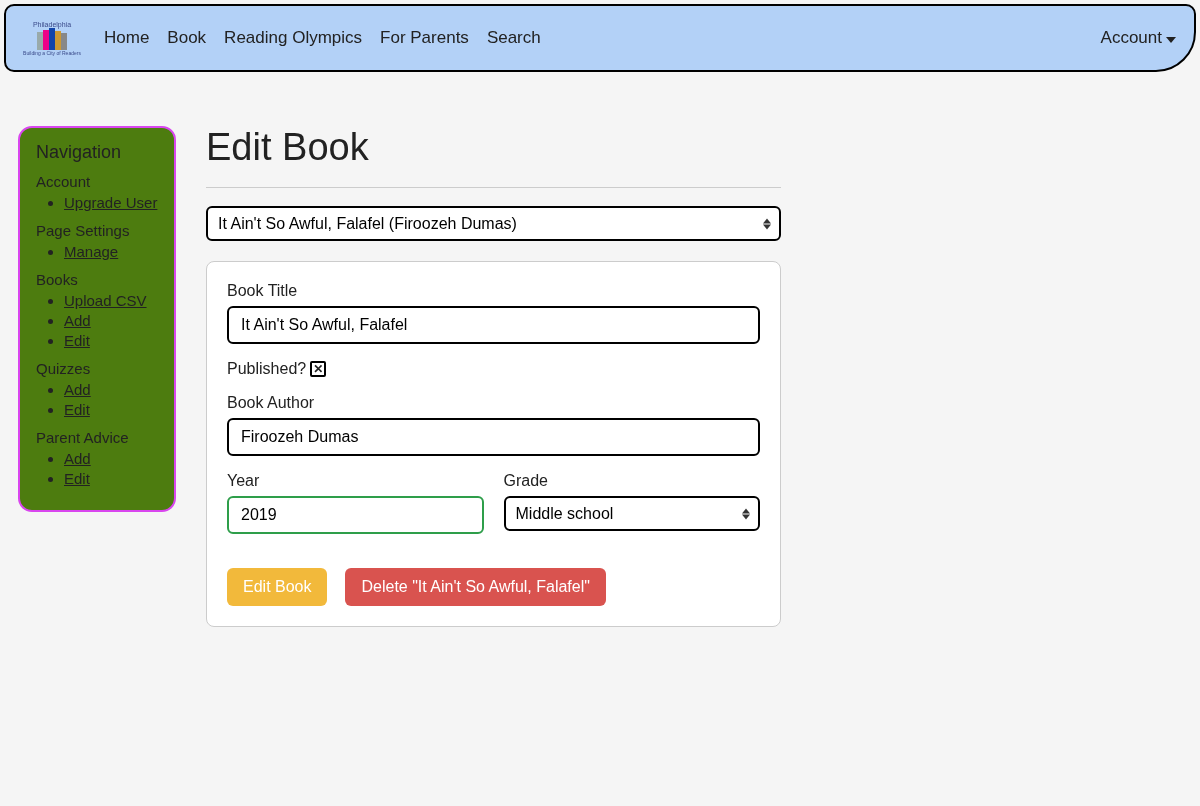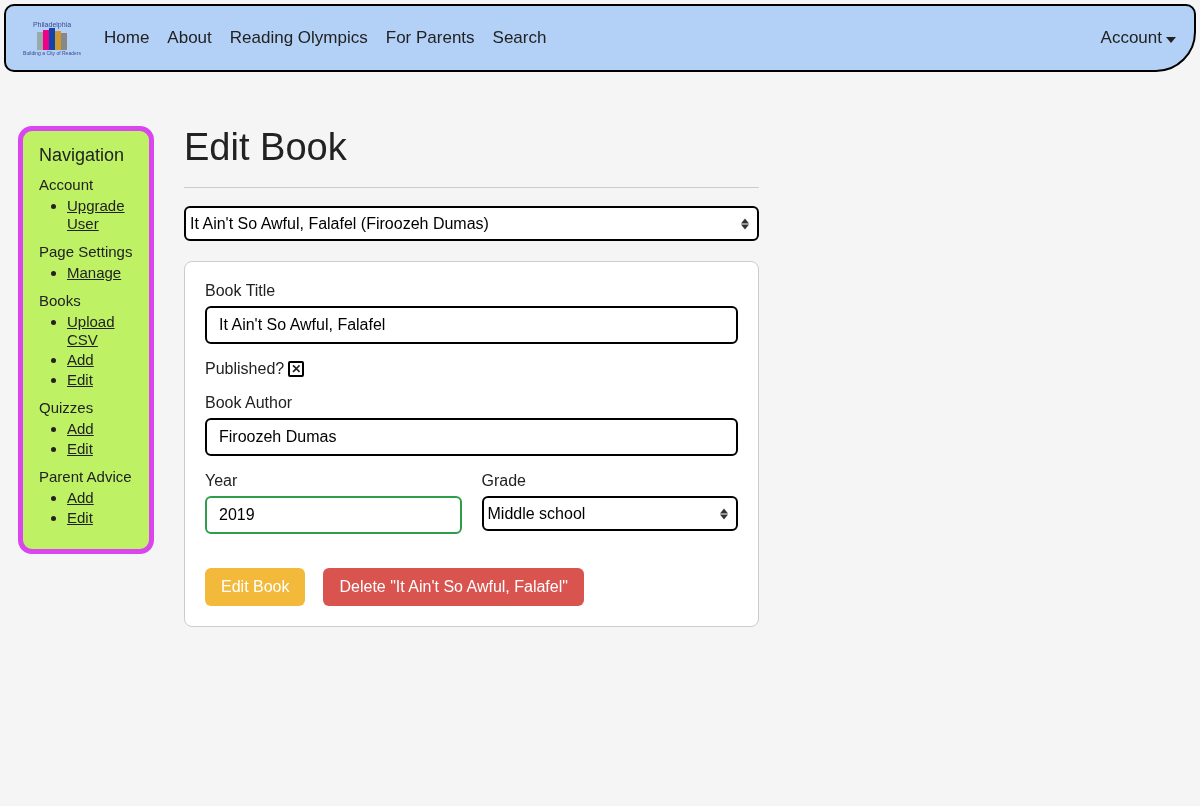--- a/index.html
+++ b/index.html
@@ -50,44 +50,44 @@
   }
   .caret-down {
     width:0;height:0;border-left:5px solid transparent;border-right:5px solid transparent;border-top:6px solid #222; display:inline-block; margin-top:3px;
   }
 
   
   .page {
     display:flex; gap:30px; padding: 50px 18px 40px 18px; align-items:flex-start;
   }
   .sidebar {
-    width: 136px;
-    border: 5px solid #d946ef;
+    width: 158px;
+    border: 2px solid #d946ef;
     border-radius: 14px;
-    background: #bef264;
+    background: #4d7c0f;
     padding: 14px 16px 20px 16px;
   }
   .sidebar h2 { font-size:18px; font-weight:normal; margin-bottom:10px; }
   .side-section-title { font-size:15px; margin-top:10px; margin-bottom:4px; }
   .sidebar ul { list-style: disc; padding-left: 28px; }
   .sidebar li { margin: 2px 0; }
   .sidebar a { color:#222; font-size:15px; }
 
   .main { flex: 0 0 575px; }
   h1.page-title { font-size:38px; font-weight:normal; margin-bottom:18px; }
   hr.rule { border:none; border-top:1px solid #ccc; margin-bottom:18px; }
 
   .select-wrap, select.book-select {
     width:100%;
   }
   select.book-select, select.grade-select {
     width:100%;
     border:2px solid #000;
     border-radius:6px;
-    padding:7px 4px;
+    padding:7px 10px;
     font-family:inherit;
     font-size:16px;
     background:#fff;
     appearance:none;
     -webkit-appearance:none;
   }
   .select-outer { position:relative; }
   .select-arrows {
     position:absolute; right:10px; top:50%; transform:translateY(-50%);
     display:flex; flex-direction:column; gap:1px; pointer-events:none;
@@ -147,21 +147,21 @@
       <span style="background:#9aa;height:18px"></span>
       <span style="background:#e08; height:20px"></span>
       <span style="background:#14a;height:22px"></span>
       <span style="background:#c93;height:19px"></span>
       <span style="background:#888;height:17px"></span>
     </div>
     <div class="logo-text-bot">Building a City of Readers</div>
   </div>
   <div class="navlinks">
     <a href="#">Home</a>
-    <a href="#">About</a>
+    <a href="#">Book</a>
     <a href="#">Reading Olympics</a>
     <a href="#">For Parents</a>
     <a href="#">Search</a>
   </div>
   <div class="spacer"></div>
   <div class="account-menu">
     <span>Account</span>
     <span class="caret-down"></span>
   </div>
 </div>

